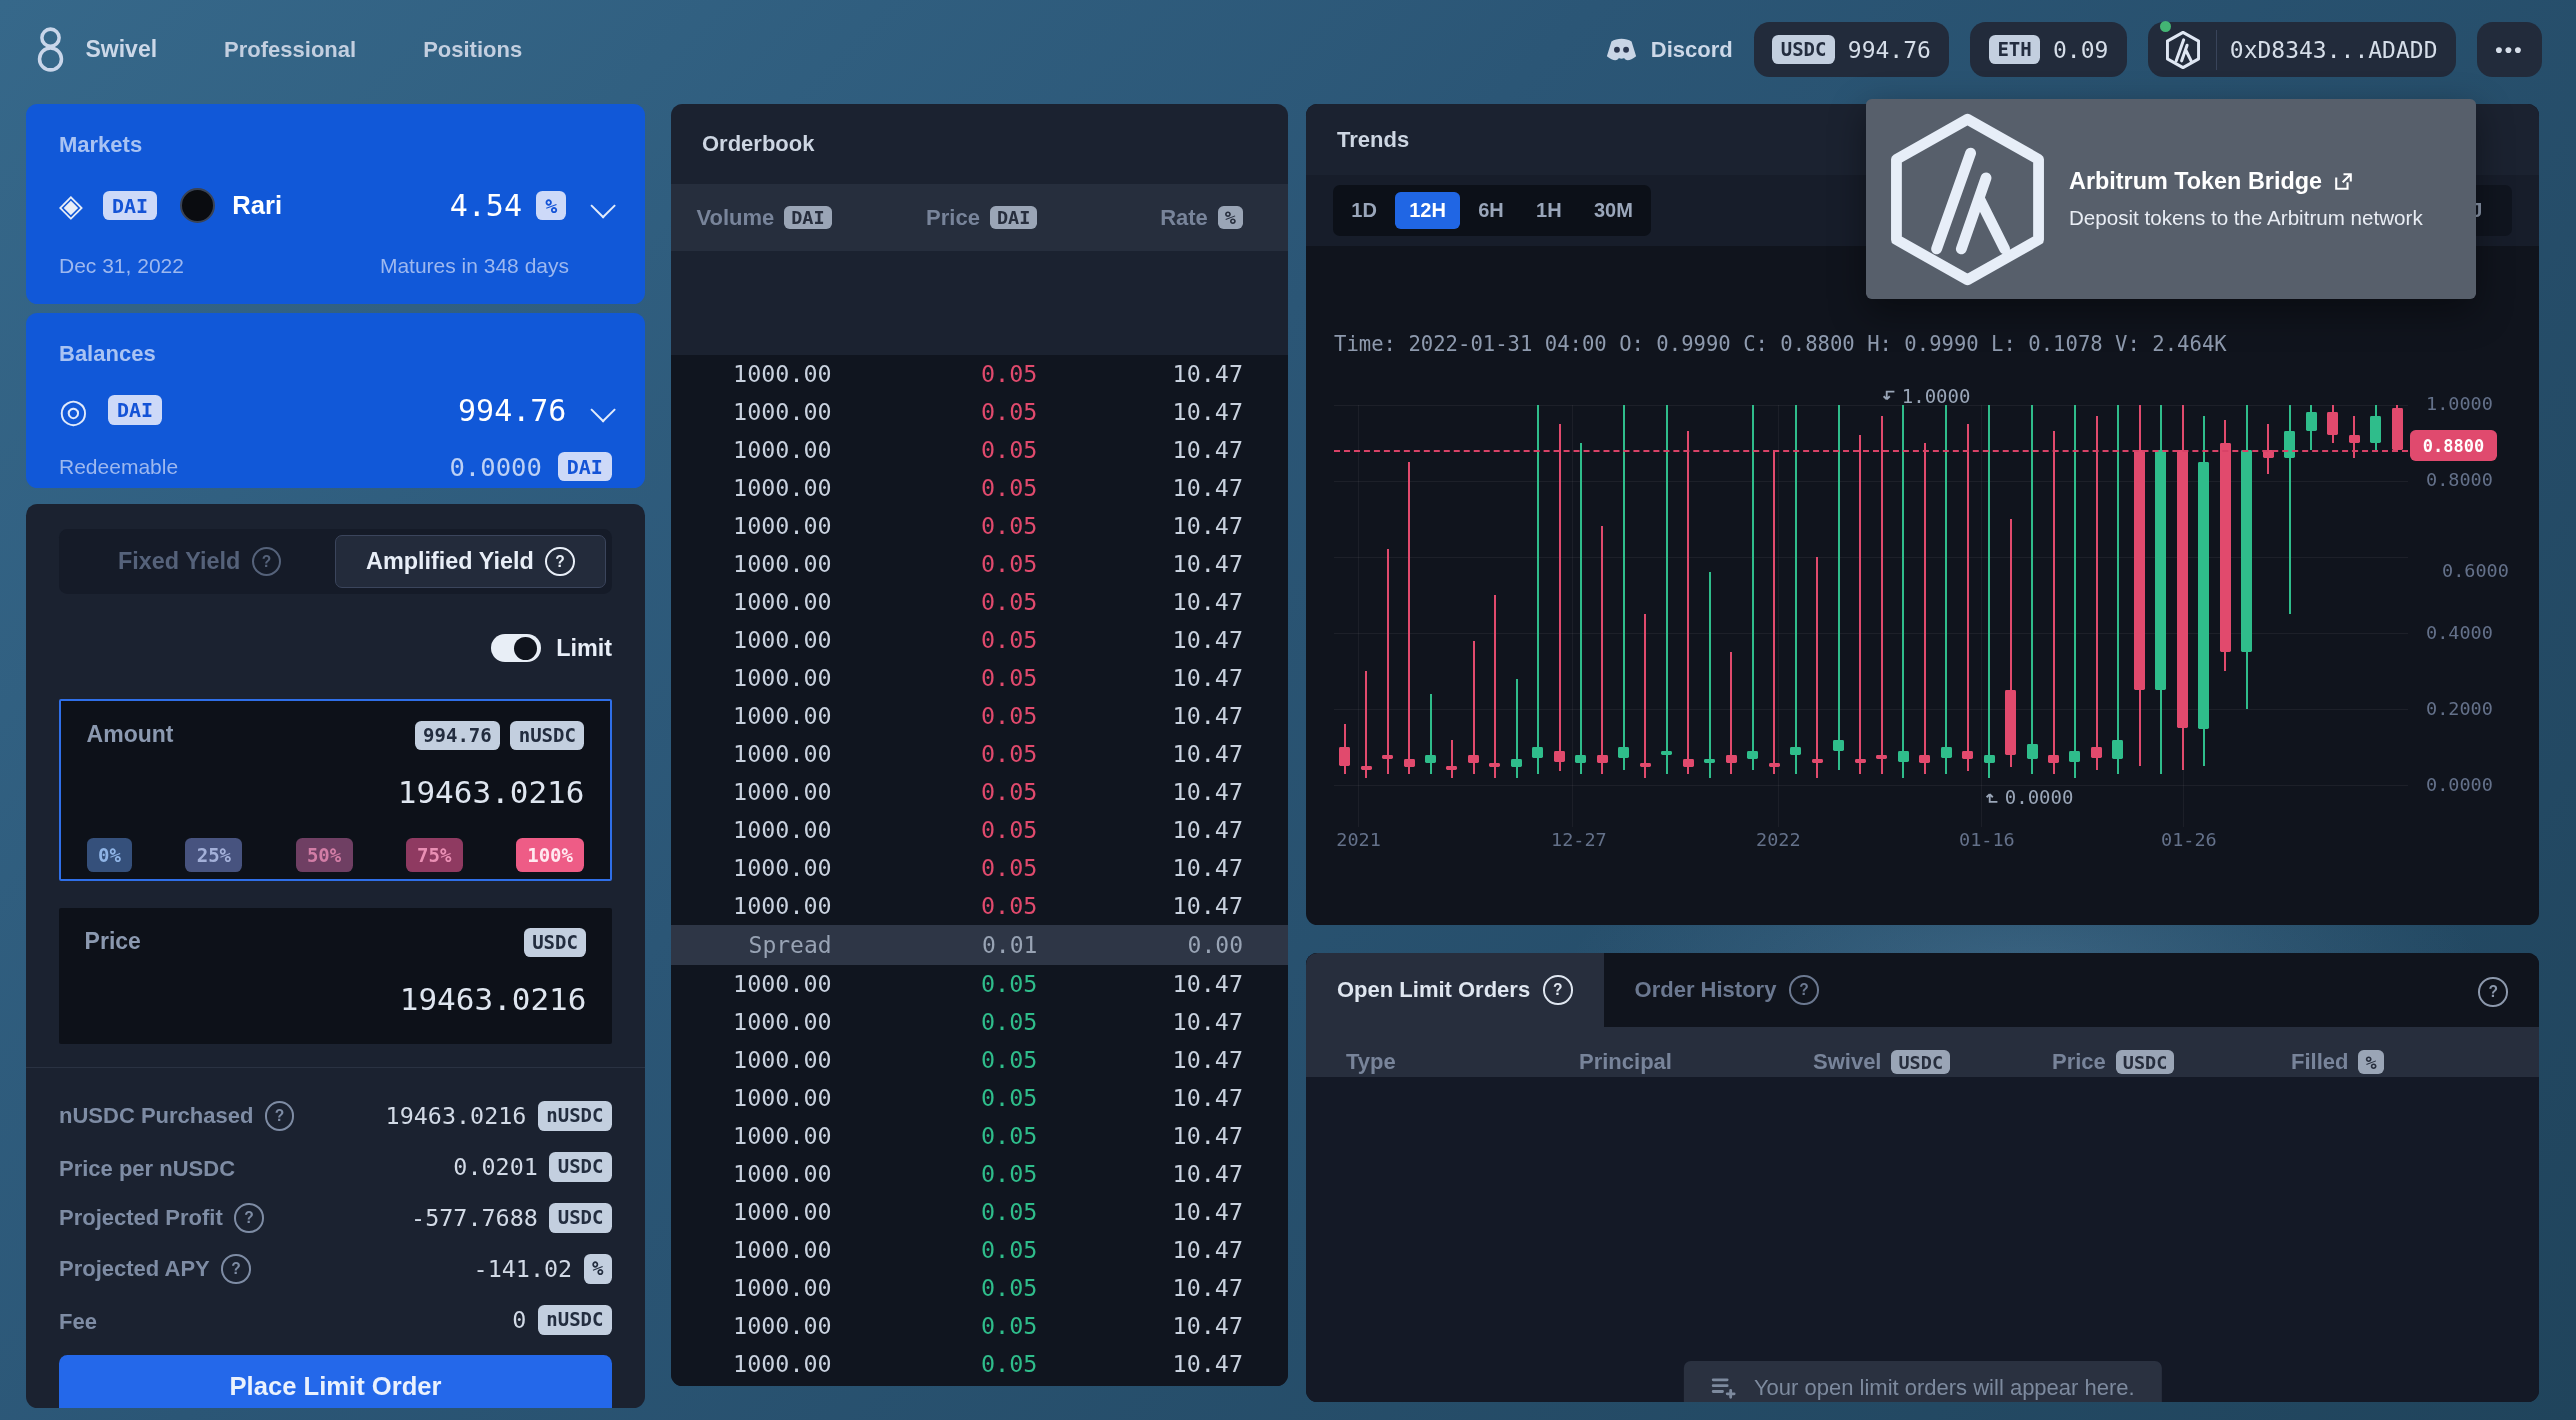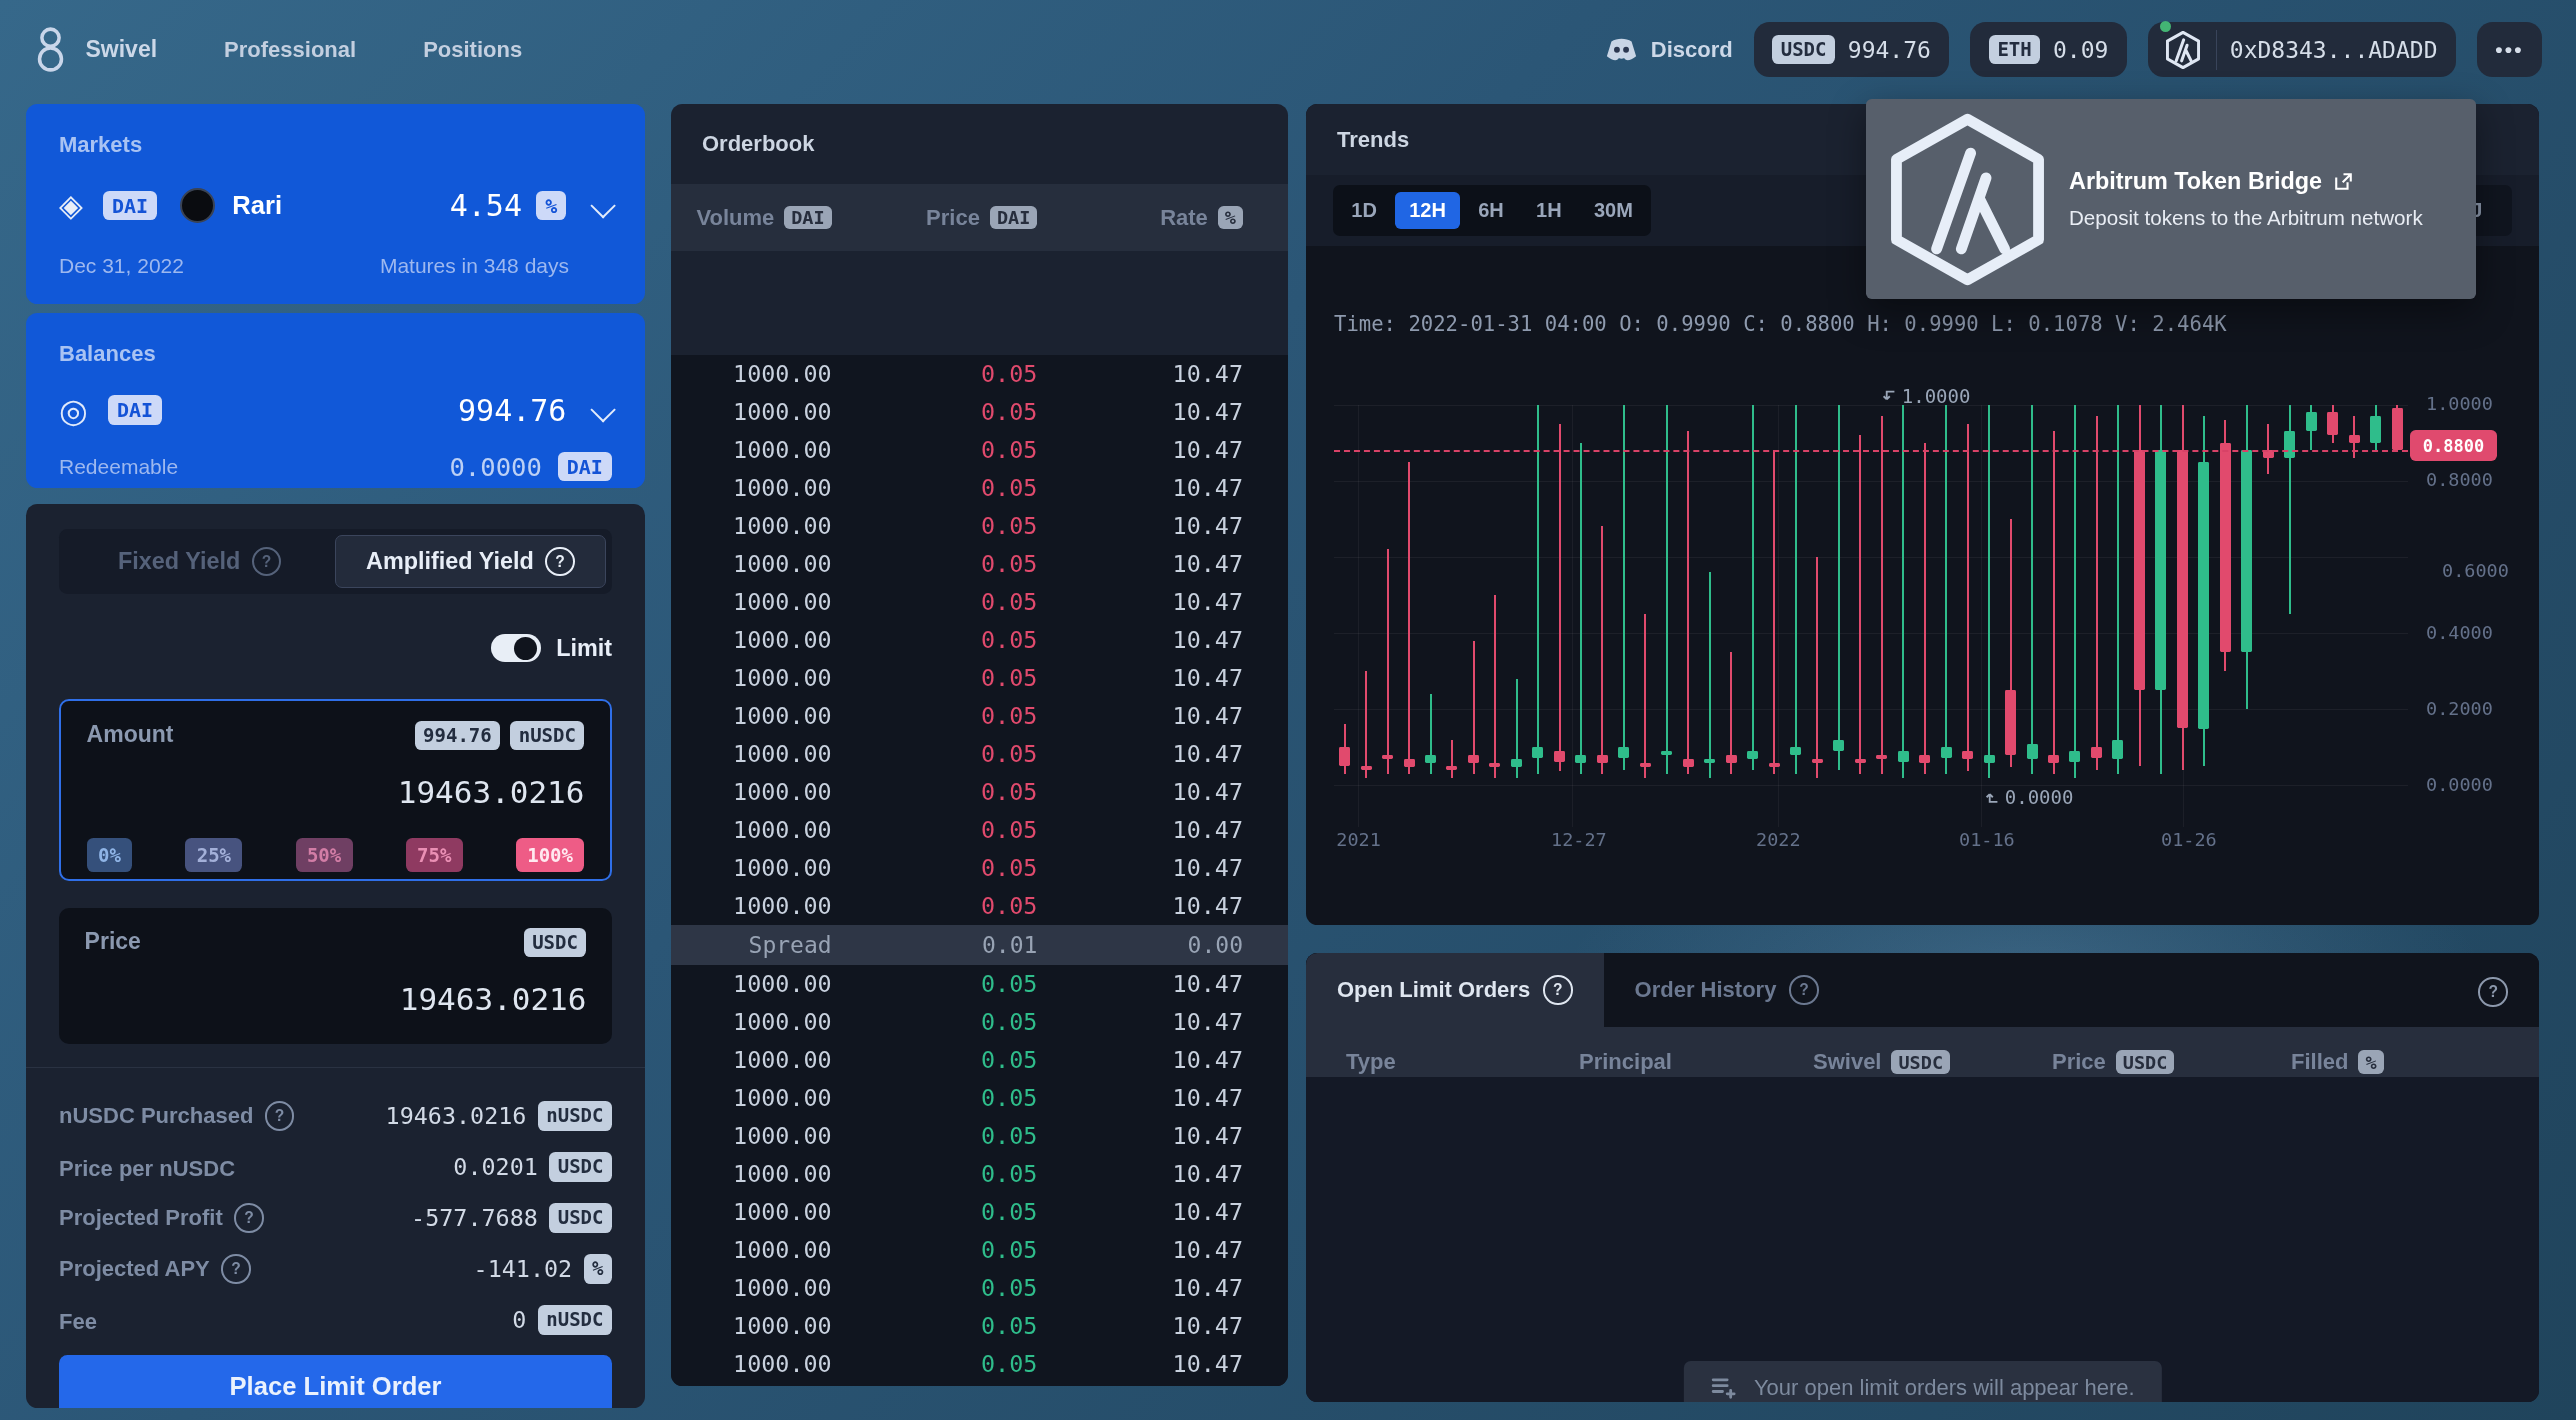--- a/index.html
+++ b/index.html
@@ -44,21 +44,21 @@
   .tabswrap{background:#151b28;border-radius:8.5px;display:flex;padding:5.7px;height:65px;box-sizing:border-box;}
   .tabswrap .tab{flex:1;display:flex;align-items:center;justify-content:center;gap:11.4px;
     font-size:23.4px;font-weight:600;color:#55627a;border-radius:7px;}
   .tabswrap .tab.active{background:#232b3b;border:1.4px solid #3b455c;color:#e8eef7;}
   .help{display:inline-flex;align-items:center;justify-content:center;width:25.6px;height:25.6px;
     border:2.1px solid currentColor;border-radius:50%;font-size:15.6px;font-weight:700;}
   .toggle-row{display:flex;align-items:center;justify-content:flex-end;gap:15.6px;color:#e9eff8;
     font-size:23.4px;font-weight:600;}
   .toggle{width:50px;height:28px;background:#e8eef6;border-radius:15.6px;position:relative;}
   .toggle .knob{position:absolute;right:3.6px;top:2.8px;width:23px;height:23px;border-radius:50%;background:#10141d;}
-  .inputbox{background:#0d1119;border-radius:10px;box-sizing:border-box;padding:20px 25.6px;position:relative;}
+  .inputbox{background:#0d1119;border-radius:2px;box-sizing:border-box;padding:20px 25.6px;position:relative;}
   .inputbox.focus{border:2.1px solid #2f6fe8;}
   .inputbox .lbl{color:#8b99b0;font-size:23px;font-weight:600;}
   .inputbox .topline{display:flex;align-items:flex-start;}
   .inputbox .bdg-group{margin-left:auto;display:flex;gap:10px;}
   .inputbox .bigval{font-family:"DejaVu Sans Mono",monospace;color:#dfe6f0;font-size:31px;text-align:right;margin-top:24px;}
   .pctrow{display:flex;justify-content:space-between;margin-top:28px;}
   .pct{font-family:"DejaVu Sans Mono",monospace;font-size:19px;font-weight:700;border-radius:6.4px;padding:5.7px 11.4px;}
   .pct.p0{background:#35507b;color:#8fb4e6;}
   .pct.p25{background:#47537f;color:#a3b0d9;}
   .pct.p50{background:#6f3f63;color:#d27da6;}
@@ -473,21 +473,21 @@
         <div class="ib">6H</div>
         <div class="ib">1H</div>
         <div class="ib">30M</div>
       </div>
     <div class="offwrap" style="margin-left:440px;">
       <span class="offbtn">OFF</span>
     </div>
     <div class="fragbtn" style="margin-left:auto;width:85px;height:51px;">DJ</div>
   </div>
 
-  <div style="position:absolute;left:28px;top:208px;" class="infoline">Time: 2022-01-31 04:00 O: 0.9990 C: 0.8800 H: 0.9990 L: 0.1078 V: 2.464K</div>
+  <div style="position:absolute;left:28px;top:228px;" class="infoline">Time: 2022-01-31 04:00 O: 0.9990 C: 0.8800 H: 0.9990 L: 0.1078 V: 2.464K</div>
 
   <div style="position:absolute;left:28px;top:280px;width:1204px;height:497px;" id="chart">
       <div class="gridline-h" style="top: 20.6px;"></div>
       <div class="axis-lab" style="left: 1092px; top: 9.2px;">1.0000</div>
       <div class="gridline-h" style="top: 97px;"></div>
       <div class="axis-lab" style="left: 1092px; top: 85px;">0.8000</div>
       <div class="gridline-h" style="top: 173px;"></div>
       <div class="axis-lab" style="left: 1092px; top: 176px; margin-left: 16px;">0.6000</div>
       <div class="gridline-h" style="top: 249px;"></div>
       <div class="axis-lab" style="left: 1092px; top: 238px;">0.4000</div>

